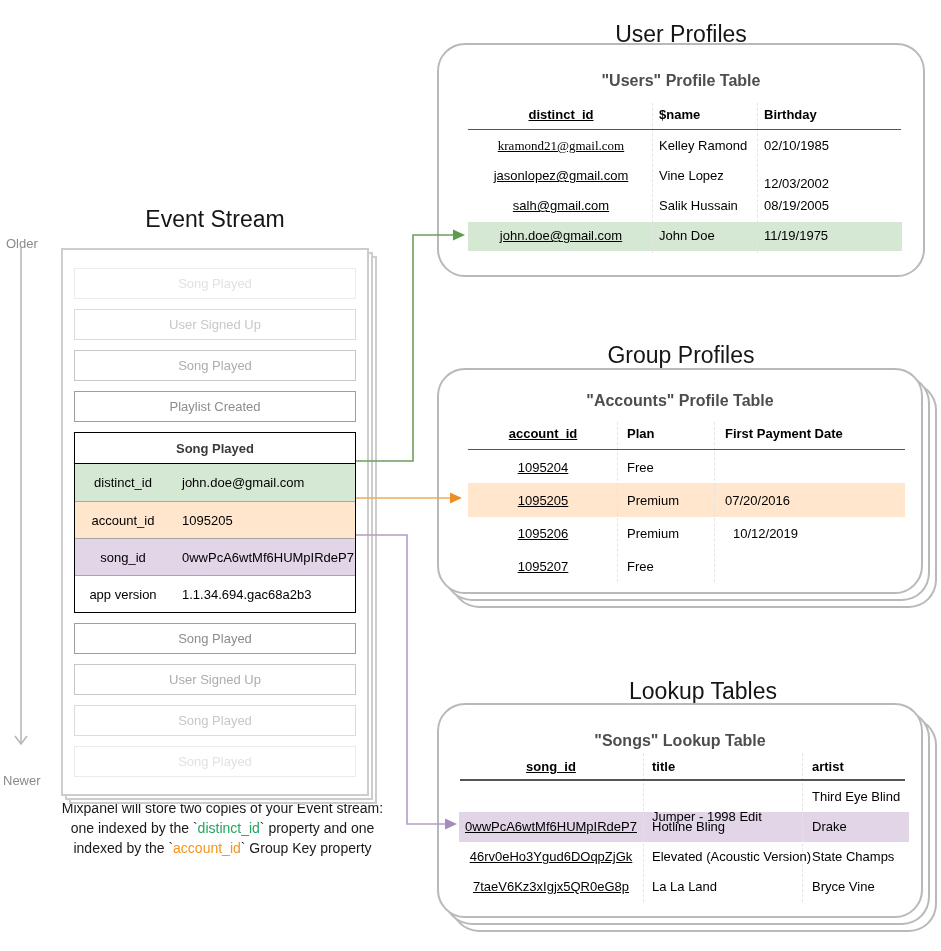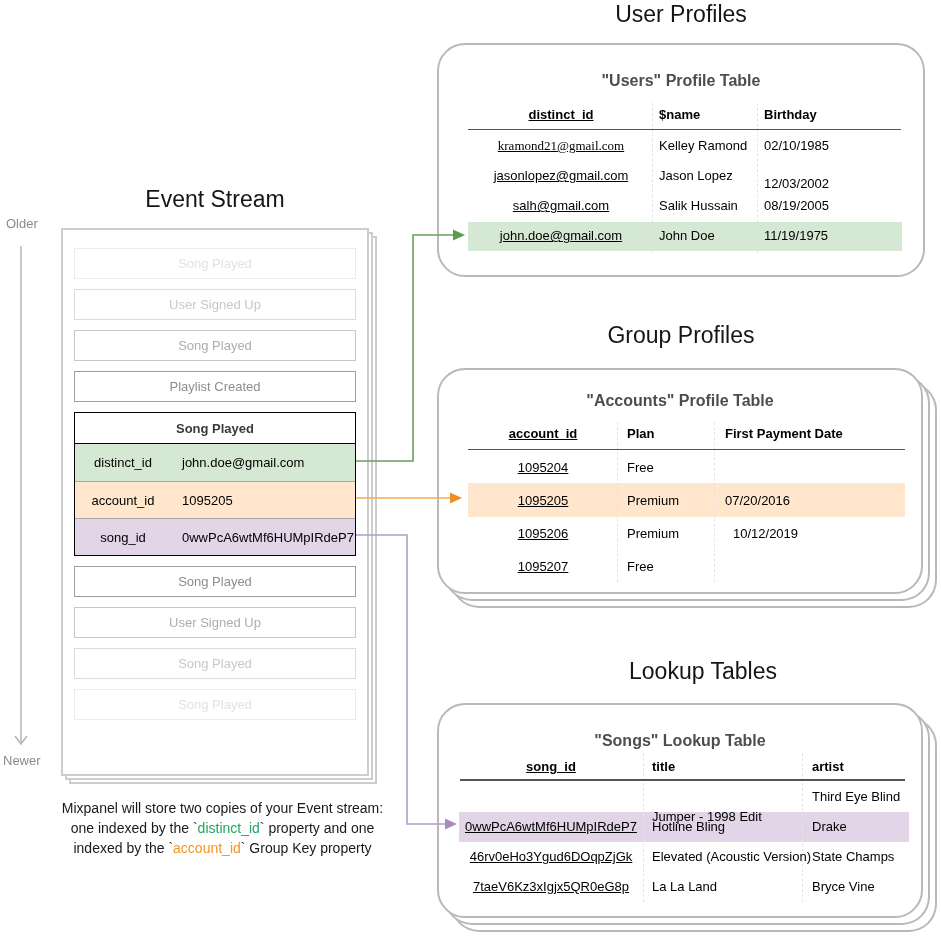--- a/index.html
+++ b/index.html
@@ -1,18 +1,18 @@
 <!DOCTYPE html>
 <html><head>
 <meta charset="utf-8">
 <style>
   html,body{margin:0;padding:0;background:#fff;}
   .page{position:relative;width:941px;height:951px;background:#fff;
         font-family:"Liberation Sans",sans-serif;overflow:hidden;}
-  .abs{position:absolute;}
+  .abs{position:absolute;margin-top:20px;}
   .nowrap{white-space:nowrap;}
 
   
   .sec-title{font-size:23px;color:#151515;text-align:center;font-weight:400;}
 
   
   .tl-label{font-size:13px;color:#8a8a8a;}
 
   
   .stream{left:61px;top:228px;width:308px;height:548px;background:#fff;
@@ -117,20 +117,24 @@
         <span class="v">john.doe@gmail.com</span>
       </div>
       <div class="prow bg-orange">
         <span class="k">account_id</span>
         <span class="v">1095205</span>
       </div>
       <div class="prow bg-purple">
         <span class="k">song_id</span>
         <span class="v">0wwPcA6wtMf6HUMpIRdeP7</span>
       </div>
+      <div class="prow">
+        <span class="k">app version</span>
+        <span class="v">1.1.34.694.gac68a2b3</span>
+      </div>
     </div>
 
     <div class="evt f4">
         <span>Song Played</span>
       </div>
     <div class="evt f3">
         <span>User Signed Up</span>
       </div>
     <div class="evt f2">
         <span>Song Played</span>
@@ -149,21 +153,21 @@
     <div class="col-head cbox u" style="left:29px;top:60px;width:186px;">distinct_id</div>
     <div class="col-head" style="left:220px;top:60px;">$name</div>
     <div class="col-head" style="left:325px;top:60px;">Birthday</div>
     <div class="rule" style="left:29px;top:84px;width:433px;"></div>
 
     <div class="cell cbox u" style="left:29px;top:86px;width:186px;line-height:30px;font-family:Liberation Serif, serif;">kramond21@gmail.com</div>
     <div class="cell" style="left:220px;top:86px;line-height:30px;">Kelley Ramond</div>
     <div class="cell" style="left:325px;top:86px;line-height:30px;">02/10/1985</div>
 
     <div class="cell cbox u" style="left:29px;top:116px;width:186px;line-height:30px;">jasonlopez@gmail.com</div>
-    <div class="cell" style="left:220px;top:116px;line-height:30px;">Jason Lopez</div>
+    <div class="cell" style="left:220px;top:116px;line-height:30px;">Vine Lopez</div>
     <div class="cell" style="left:325px;top:116px;line-height:30px;margin-top:8px;">12/03/2002</div>
 
     <div class="cell cbox u" style="left:29px;top:146px;width:186px;line-height:30px;">salh@gmail.com</div>
     <div class="cell" style="left:220px;top:146px;line-height:30px;">Salik Hussain</div>
     <div class="cell" style="left:325px;top:146px;line-height:30px;">08/19/2005</div>
 
     <div class="cell cbox u" style="left:29px;top:176px;width:186px;line-height:30px;">john.doe@gmail.com</div>
     <div class="cell" style="left:220px;top:176px;line-height:30px;">John Doe</div>
     <div class="cell" style="left:325px;top:176px;line-height:30px;">11/19/1975</div>
   </div>

